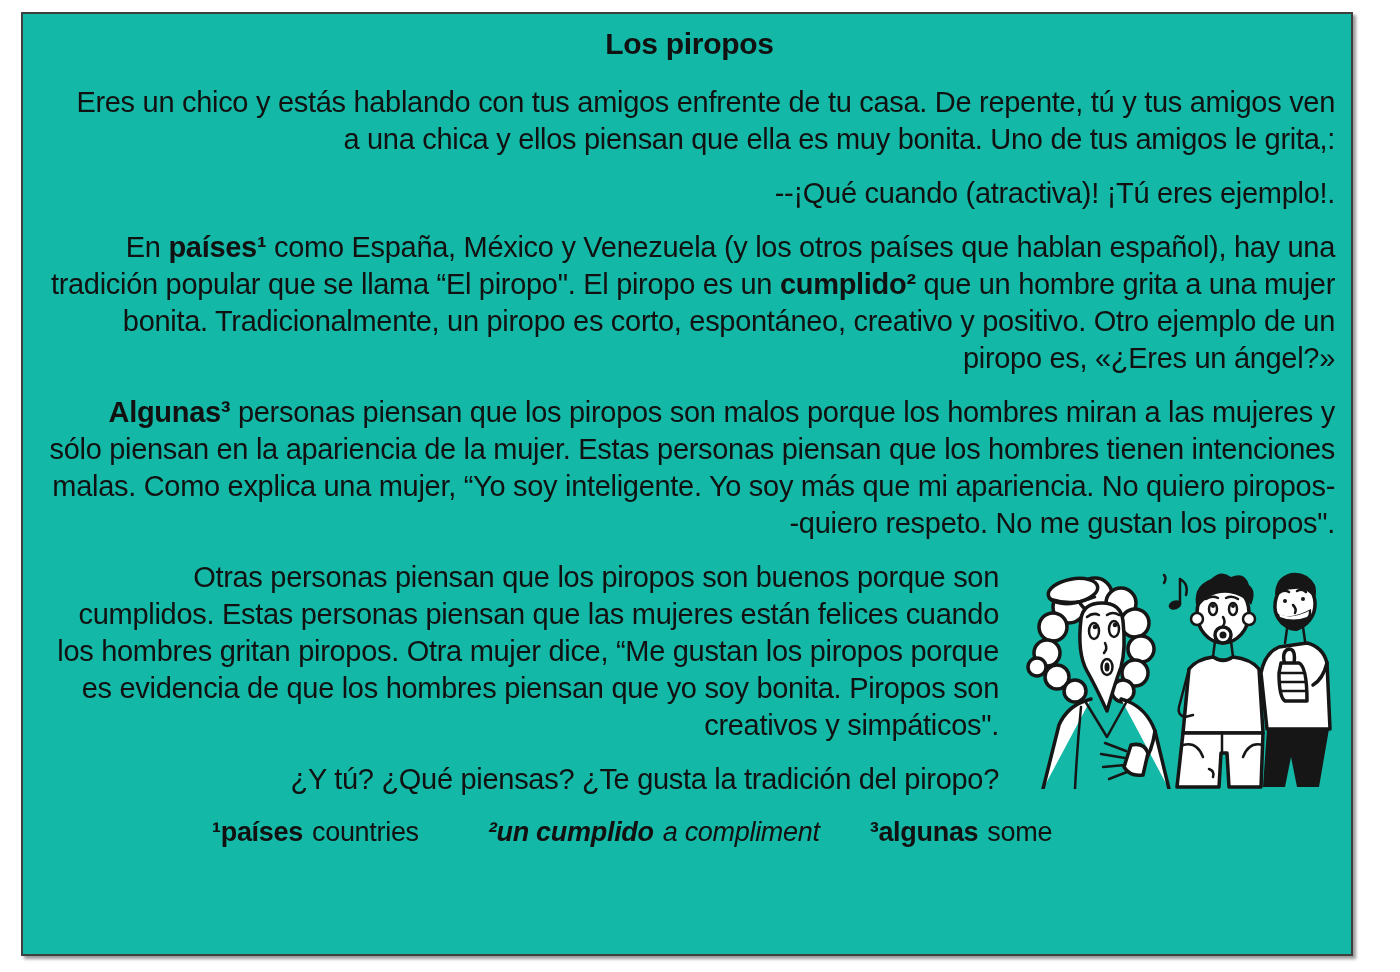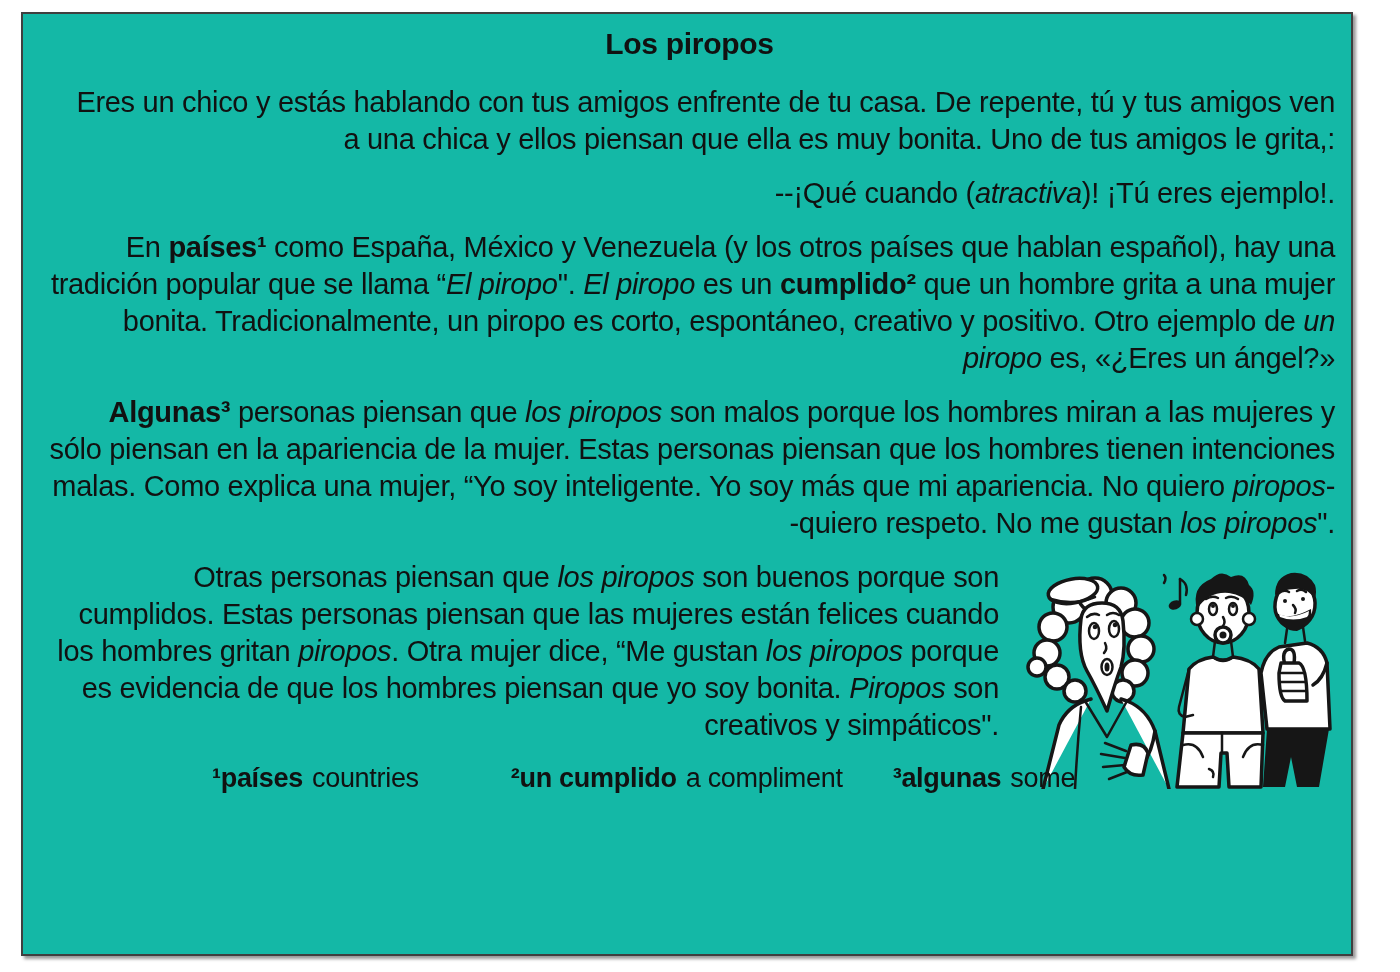--- a/index.html
+++ b/index.html
@@ -18,31 +18,31 @@
   }
   .title{
     font-size:30px;line-height:36px;font-weight:700;text-align:center;
     margin:4px 0 22px 0;letter-spacing:-0.3px;
   }
   .para{
     font-size:29px;line-height:37px;margin:0 0 17px 0;
     text-indent:22px;letter-spacing:-0.3px;text-align:right;
   }
   .b{font-weight:700;}
-  .it{font-style:italic;}
+  .it{}
   .illus{
     float:right;width:312px;height:228px;margin:2px 0 6px 24px;
   }
   .illus svg{display:block;width:100%;height:100%;}
   .footnotes{
     font-size:27px;line-height:34px;padding-left:168px;margin-top:4px;
     white-space:nowrap;letter-spacing:-0.3px;
   }
   .fn{display:inline-block;}
-  .footnotes .fn:nth-child(2){margin-left:92px;}
+  .footnotes .fn:nth-child(2){margin-left:69px;font-style:italic;}
   .footnotes .fn:nth-child(3){margin-left:50px;}
   .fn-def{margin-left:9px;}
   .ink{stroke:#161616;stroke-width:3.5;fill:none;stroke-linecap:round;stroke-linejoin:round;}
   .ink-thin{stroke:#161616;stroke-width:2.5;fill:none;stroke-linecap:round;stroke-linejoin:round;}
   .paper{fill:#ffffff;}
   .solid{fill:#161616;stroke:none;}
 </style>
 </head>
 <body>
 
@@ -154,18 +154,19 @@
         <path class="ink paper" d="M160,172 L154,226 L196,226 L198,192 L204,192 L206,226 L238,226 L240,172 Z"></path>
         <path class="ink-thin" d="M160,184 Q174,180 180,196"></path>
         <path class="ink-thin" d="M240,184 Q226,180 220,196"></path>
         <path class="ink-thin" d="M199,172 L199,190"></path>
         <path class="ink-thin" d="M186,208 q6,2 4,8"></path>
       </g>
     </svg>
   </div>
 
   <p class="para"><span>Otras personas piensan que </span><span class="it">los piropos</span><span> son buenos porque son cumplidos. Estas personas piensan que las mujeres están felices cuando los hombres gritan </span><span class="it">piropos</span><span>. Otra mujer dice, “Me gustan </span><span class="it">los piropos</span><span> porque es evidencia de que los hombres piensan que yo soy bonita. </span><span class="it">Piropos</span><span> son creativos y simpáticos".</span></p>
+  <p class="para"><span>¿Y tú? ¿Qué piensas? ¿Te gusta la tradición del </span><span class="it">piropo</span><span>?</span></p>
 
   <div class="footnotes">
     <span class="fn"><span class="b">¹</span><span class="b">países</span><span class="fn-def">countries</span></span><span class="fn"><span class="b">²</span><span class="b">un cumplido</span><span class="fn-def">a compliment</span></span><span class="fn"><span class="b">³</span><span class="b">algunas</span><span class="fn-def">some</span></span>
   </div>
 
 </div>
 
 </body></html>

